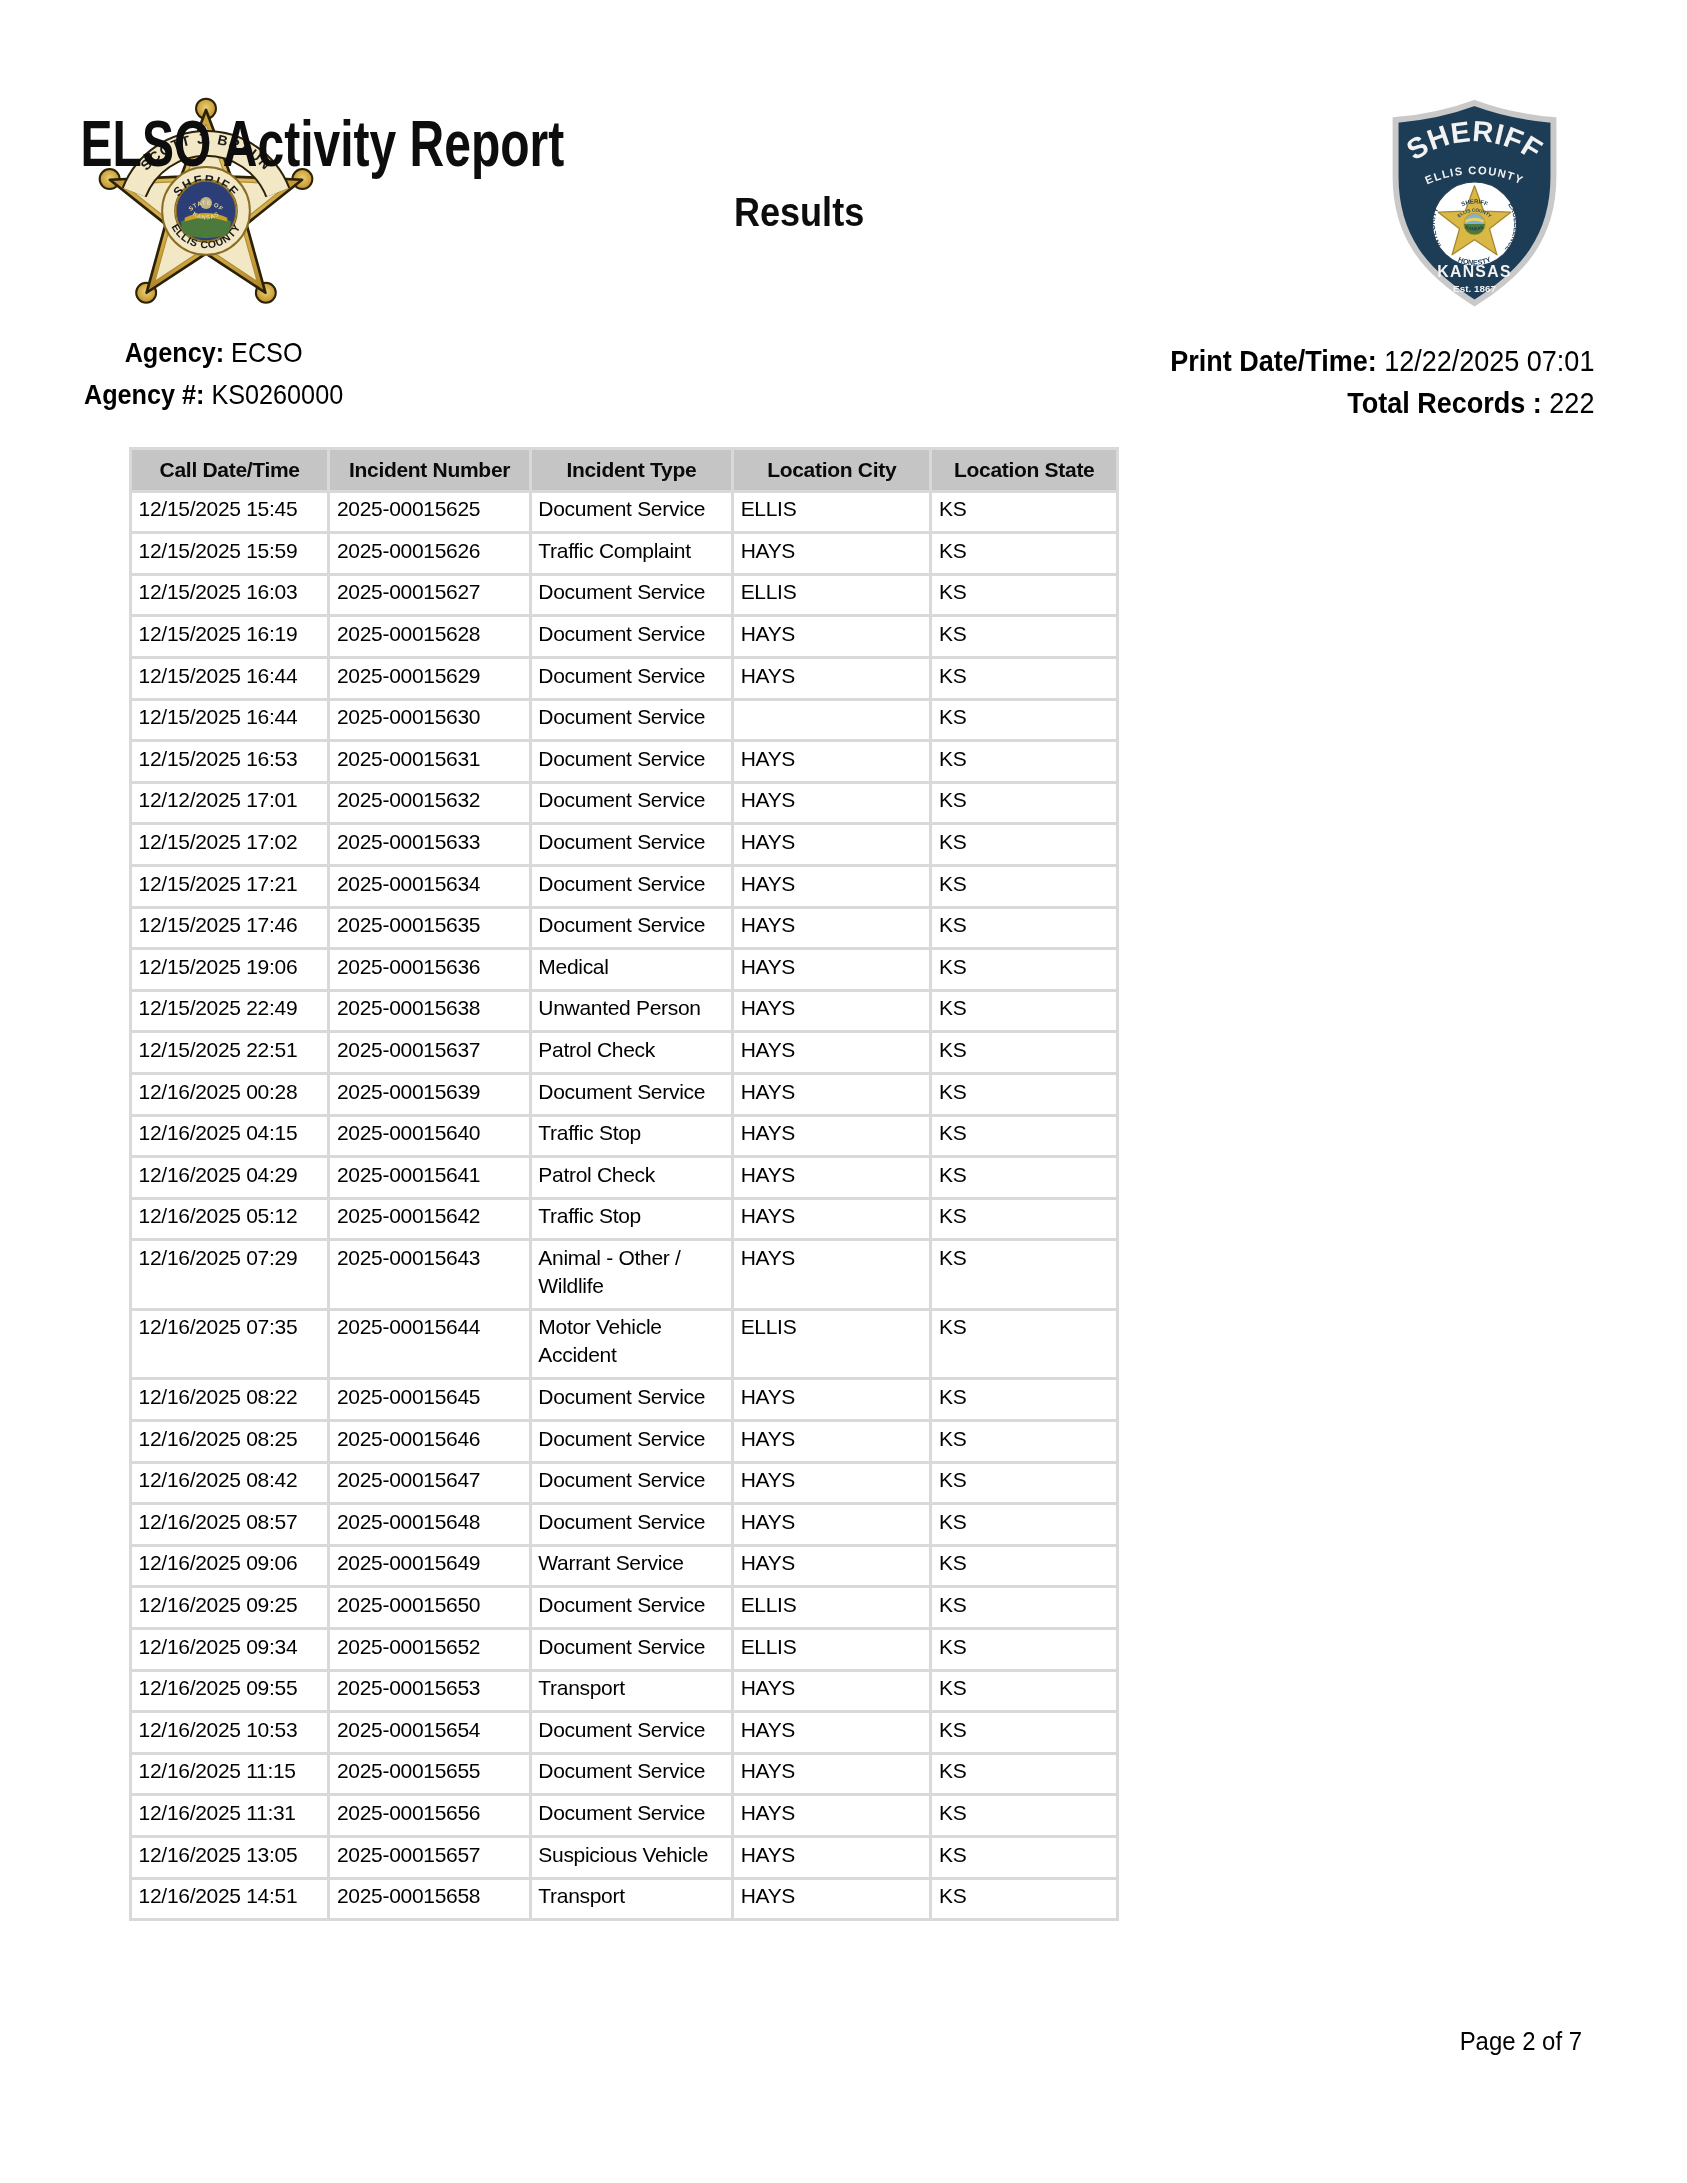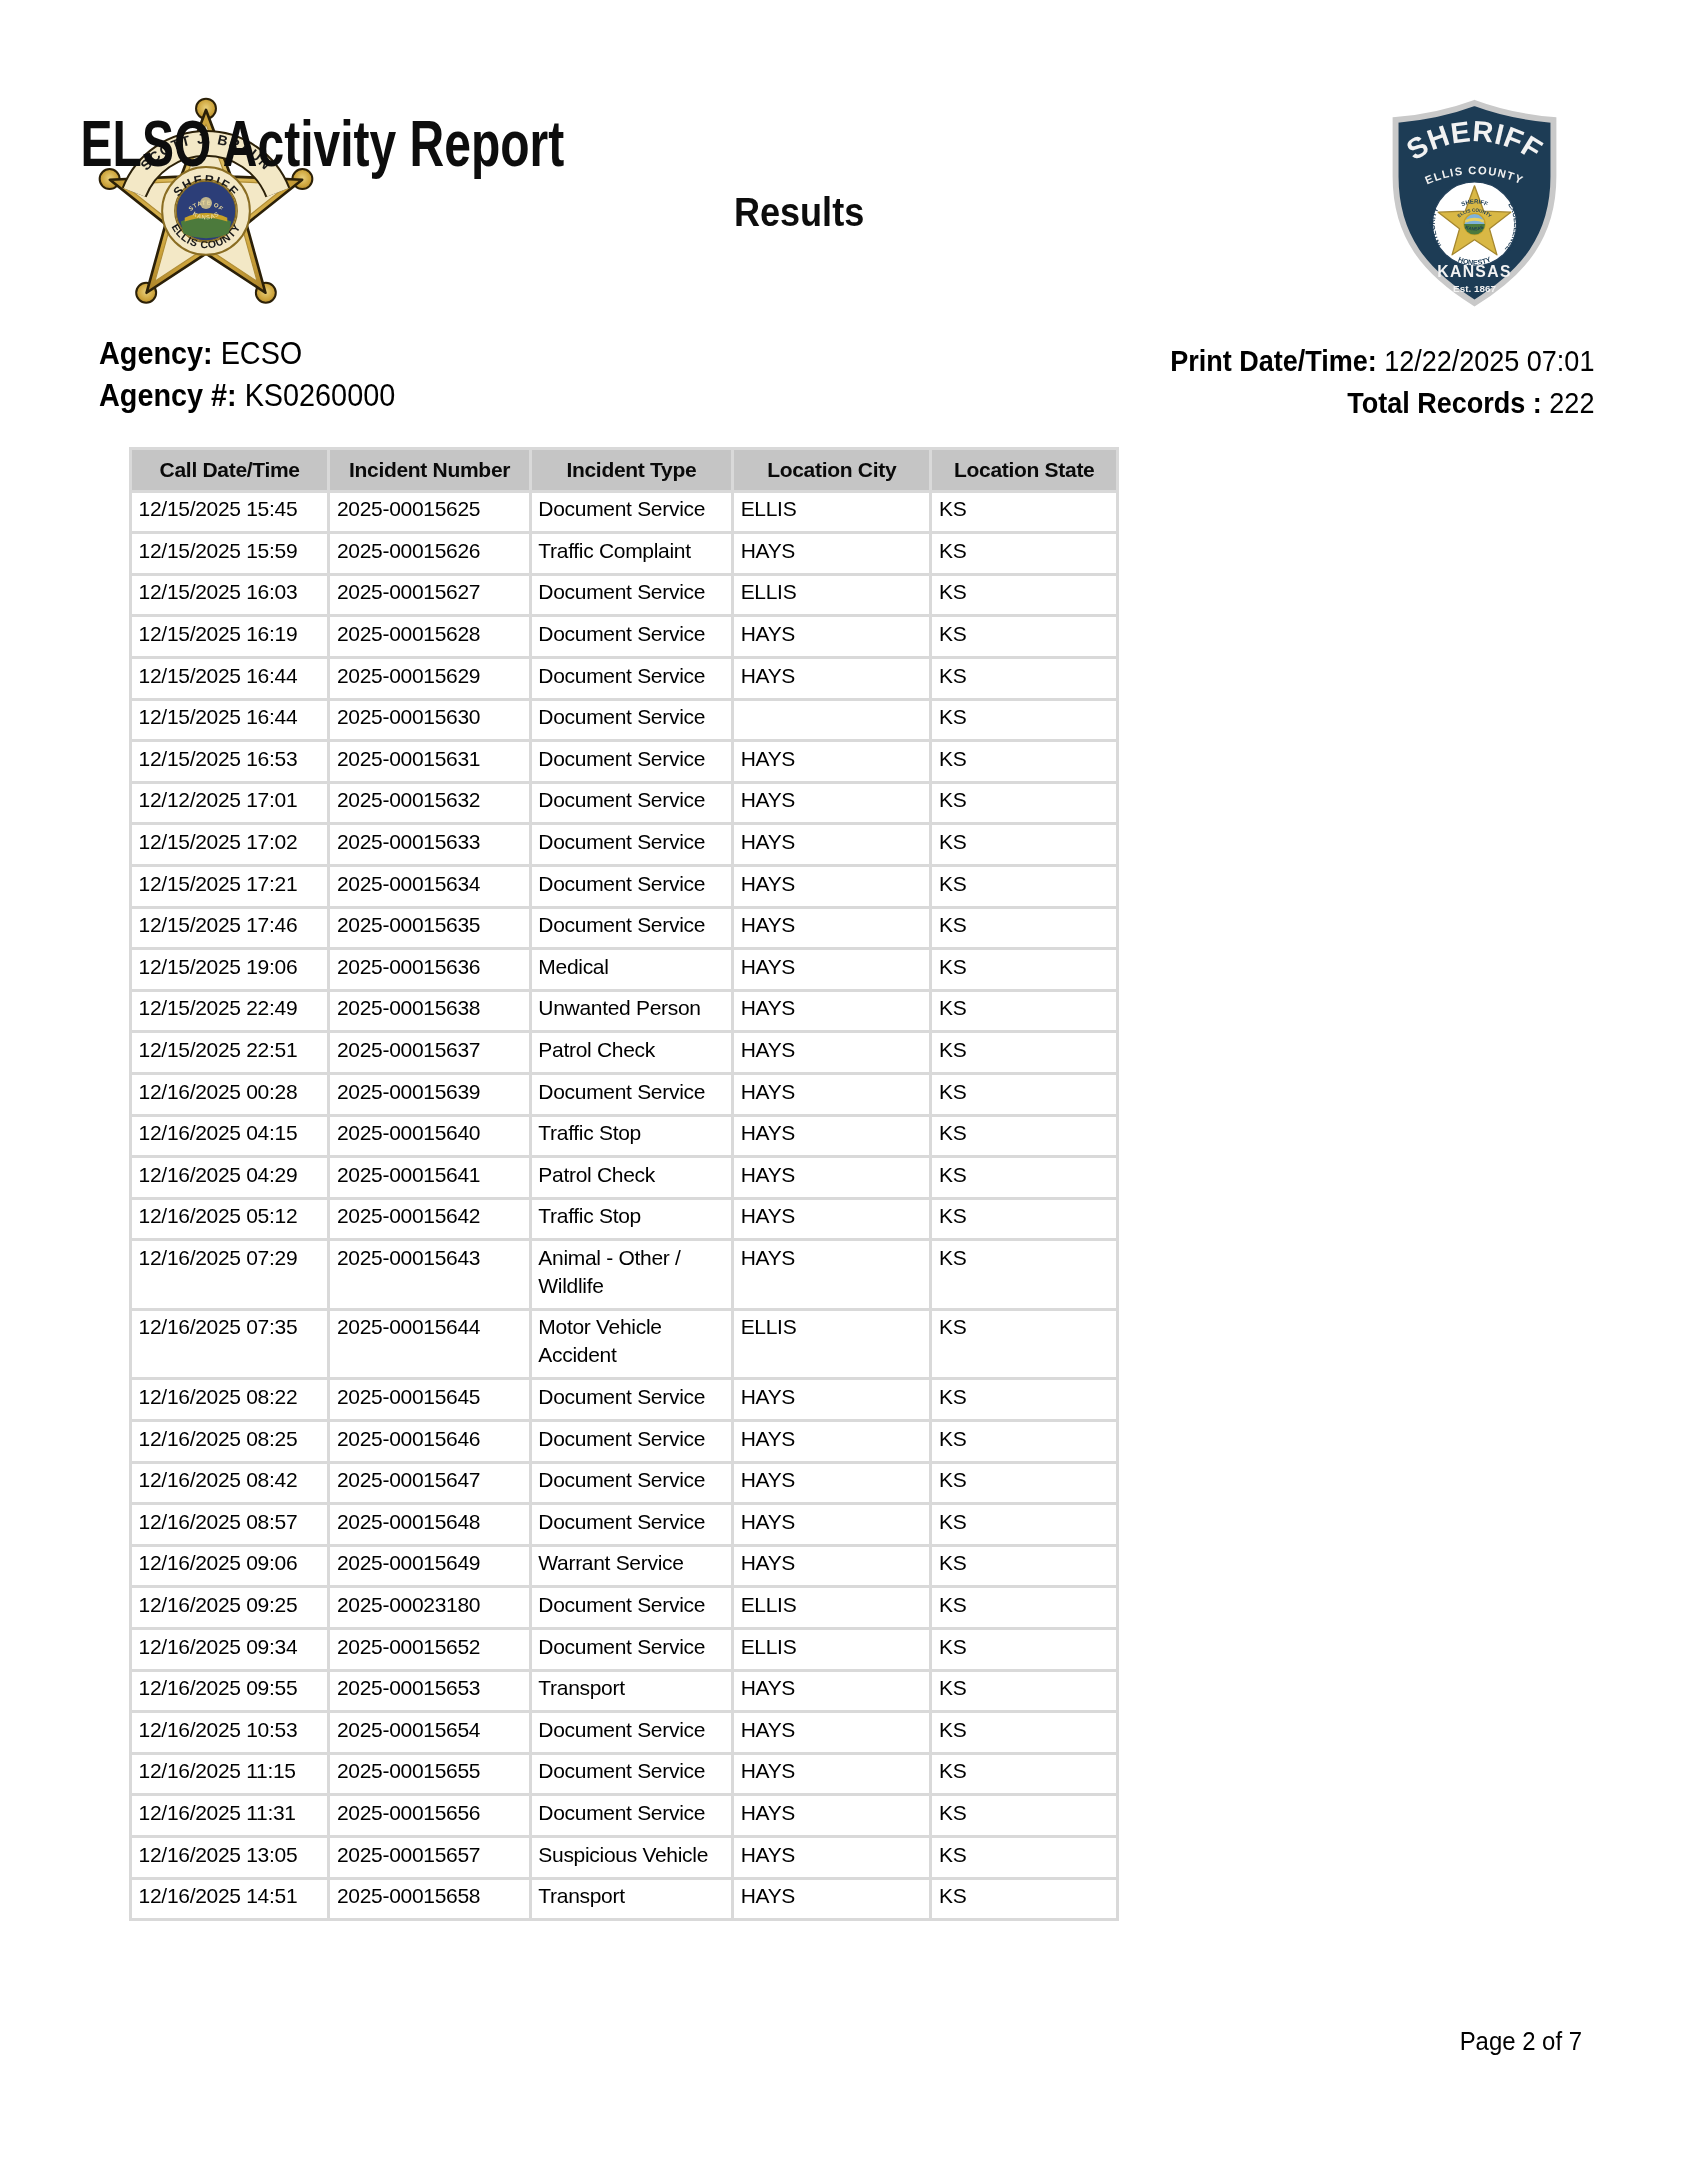--- a/index.html
+++ b/index.html
@@ -14,21 +14,21 @@
   .title-wrap{left:0;top:111px;width:1687px;text-align:left;}
   .title-inner{
     display:inline-block;font-size:64px;font-weight:bold;line-height:66px;
     transform:scaleX(0.75);transform-origin:center;white-space:nowrap;color:#0d0d0d;
   }
   .subtitle-wrap{left:0;top:191px;width:1598px;text-align:center;}
   .subtitle-inner{
     display:inline-block;font-size:41px;font-weight:bold;line-height:42px;
     transform:scaleX(0.88);transform-origin:center;white-space:nowrap;color:#0d0d0d;
   }
-  .meta-left{left:99px;top:332px;font-size:32px;line-height:42px;white-space:nowrap;}
+  .meta-left{left:84px;top:332px;font-size:28px;line-height:42px;white-space:nowrap;text-align:center;}
   .meta-left .line{display:block;transform:scaleX(0.9);transform-origin:left center;}
   .meta-right{right:93px;top:332px;font-size:30px;line-height:42px;text-align:right;white-space:nowrap;margin-top:8px;}
   .meta-right .line{display:block;transform:scaleX(0.9);transform-origin:right center;}
   .lbl{font-weight:bold;}
   
   .report-table{
     left:101px;top:447px;width:990px;margin-left:28px;
   }
   table{
     width:100%;border-collapse:collapse;table-layout:fixed;
@@ -363,21 +363,21 @@
         </tr>
         <tr>
           <td>12/16/2025 09:06</td>
           <td>2025-00015649</td>
           <td>Warrant Service</td>
           <td>HAYS</td>
           <td>KS</td>
         </tr>
         <tr>
           <td>12/16/2025 09:25</td>
-          <td>2025-00023180</td>
+          <td>2025-00015650</td>
           <td>Document Service</td>
           <td>ELLIS</td>
           <td>KS</td>
         </tr>
         <tr>
           <td>12/16/2025 09:34</td>
           <td>2025-00015652</td>
           <td>Document Service</td>
           <td>ELLIS</td>
           <td>KS</td>

